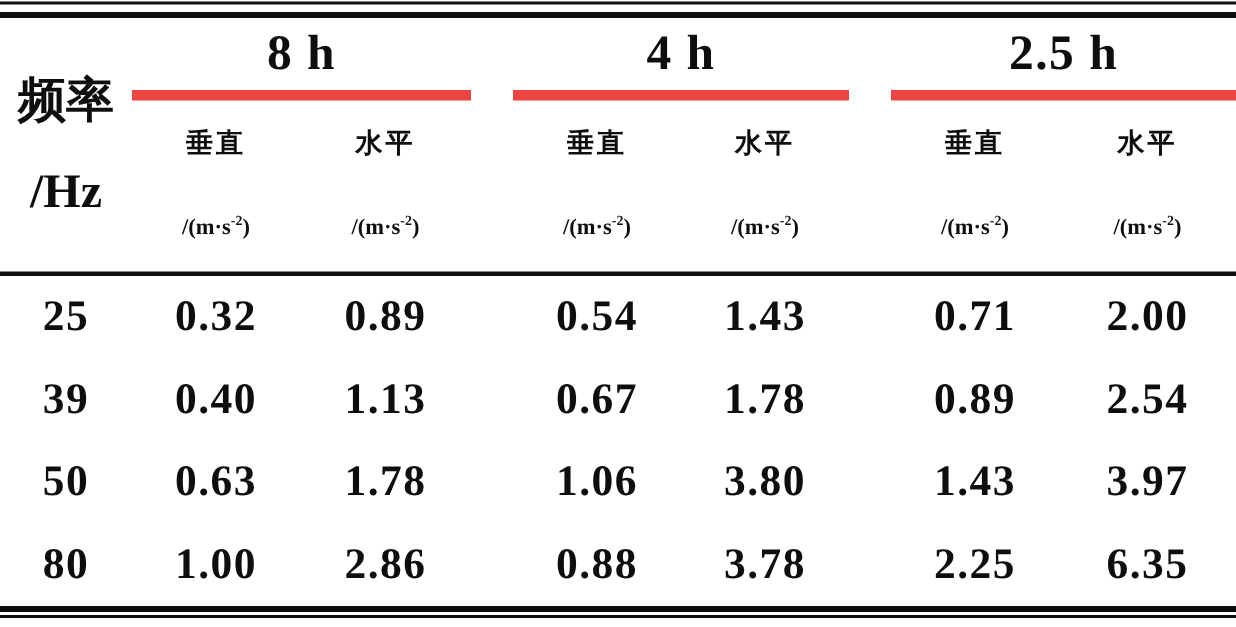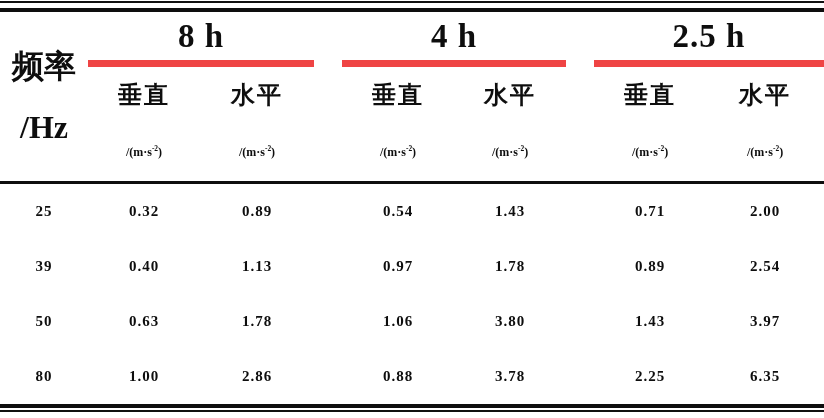--- a/index.html
+++ b/index.html
@@ -47,37 +47,37 @@
     border-bottom: 7px solid #ef4444;
     letter-spacing: 1px;
   }
   th.freq-th {
     font-size: 32px;
     font-weight: bold;
     line-height: 1.9;
     text-align: center;
   }
   th.sub {
-    font-size: 24px;
+    font-size: 18px;
     font-weight: bold;
     letter-spacing: 2px;
   }
   th.unit {
-    font-size: 12px;
+    font-size: 15px;
     font-weight: bold;
     white-space: nowrap;
   }
   th.unit .sup {
     font-size: 0.62em;
     vertical-align: super;
     letter-spacing: 0;
   }
   tbody tr.first-data td { border-top: 3px solid #0e0e0e; }
   td.num, td.freq {
-    font-size: 15px;
+    font-size: 29px;
     font-weight: 600;
     letter-spacing: 1px;
   }
   .spacer { border: none; }
 </style>
 </head>
 <body>
 
 <div class="page">
   <div class="top-thin-rule"></div>
@@ -133,21 +133,21 @@
         <td class="num">1.43</td>
         <td class="spacer"></td>
         <td class="num">0.71</td>
         <td class="num">2.00</td>
       </tr>
       <tr>
         <td class="freq">39</td>
         <td class="num">0.40</td>
         <td class="num">1.13</td>
         <td class="spacer"></td>
-        <td class="num">0.97</td>
+        <td class="num">0.67</td>
         <td class="num">1.78</td>
         <td class="spacer"></td>
         <td class="num">0.89</td>
         <td class="num">2.54</td>
       </tr>
       <tr>
         <td class="freq">50</td>
         <td class="num">0.63</td>
         <td class="num">1.78</td>
         <td class="spacer"></td>

